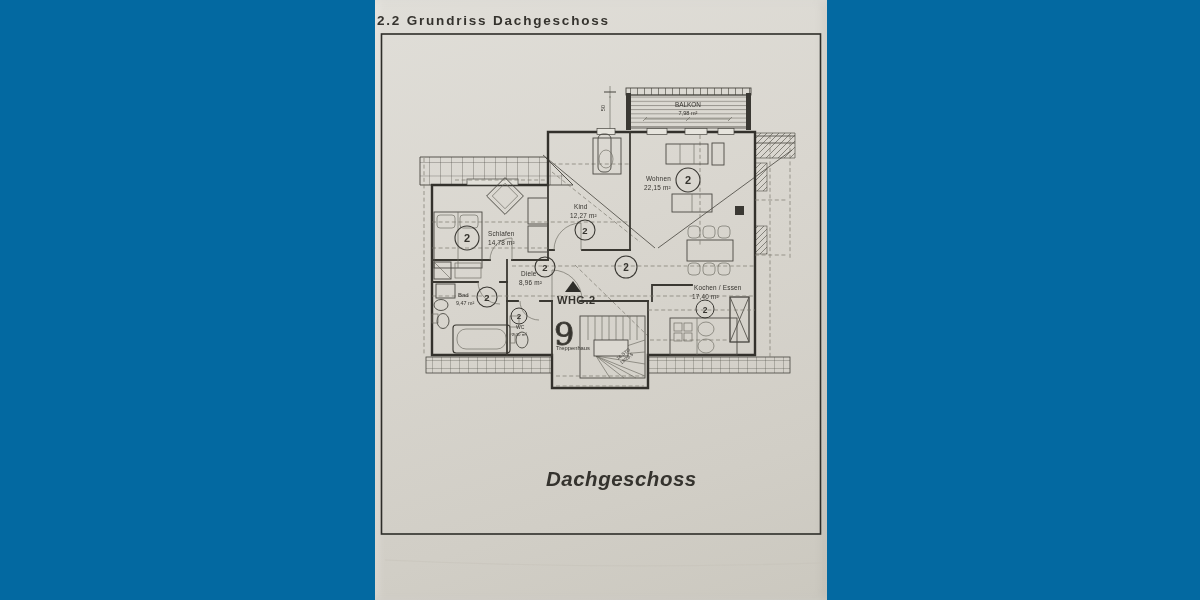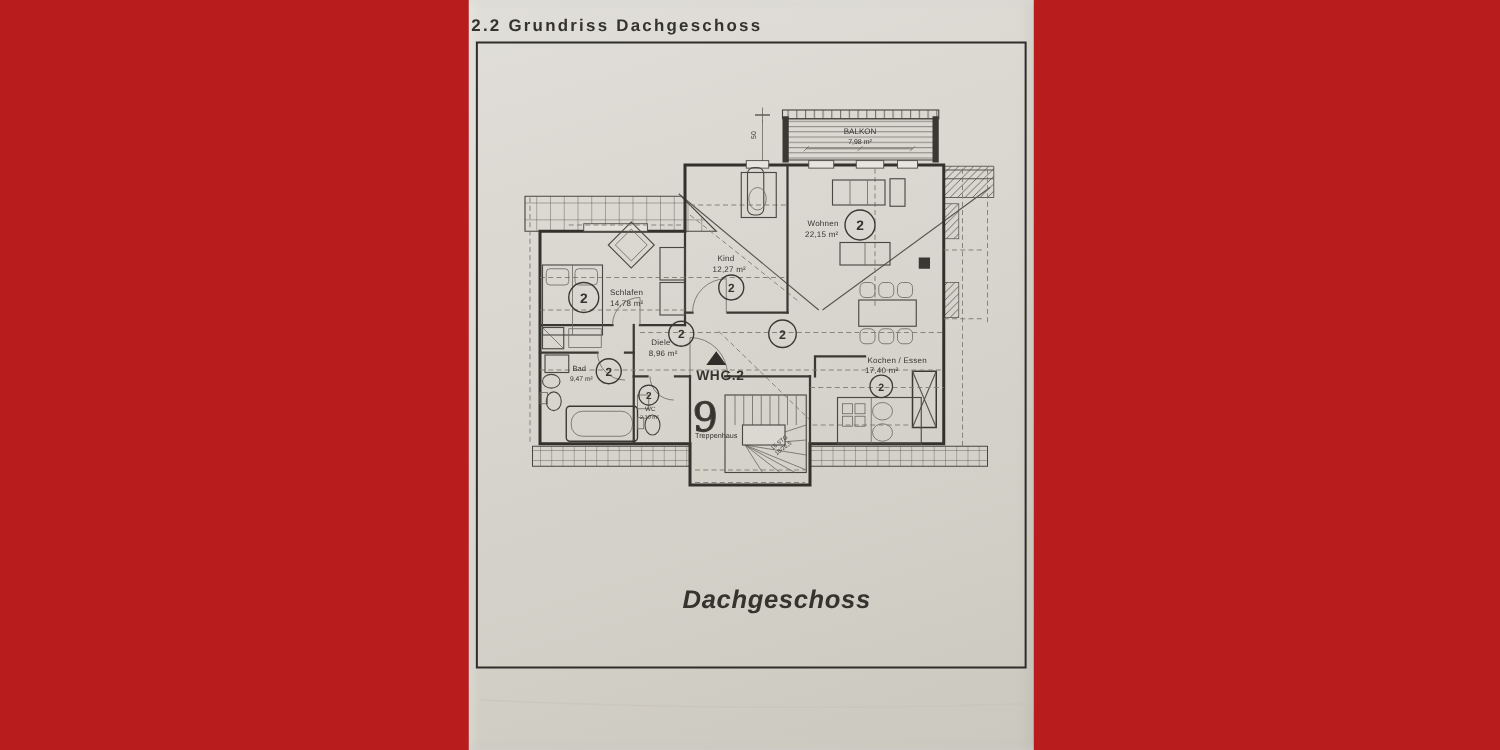--- a/index.html
+++ b/index.html
@@ -1,17 +1,17 @@
 <!DOCTYPE html>
 <html><head>
 <meta charset="utf-8">
 <style>
   html,body{margin:0;padding:0;background:#ffffff;width:1200px;height:600px;overflow:hidden;
     font-family:"Liberation Sans",sans-serif;}
-  .stage{position:relative;width:1200px;height:600px;background:#b91c1c;}
+  .stage{position:relative;width:1200px;height:600px;background:#0369a1;}
   .photo{position:absolute;left:375px;top:0;width:452px;height:600px;
     background:linear-gradient(163deg,#e0ded8 0%,#d9d6cf 40%,#d1cec6 78%,#cbc8bf 100%);
     box-shadow:inset -5px 0 10px rgba(0,0,0,.05), inset 3px 0 8px rgba(255,255,255,.25);}
   svg{position:absolute;left:0;top:0;}
   text{fill:#35332e;}
   .wall{stroke:#33312c;stroke-width:2.4;fill:none;stroke-linecap:square;}
   .wall2{stroke:#3a3832;stroke-width:1.8;fill:none;stroke-linecap:square;}
   .thin{stroke:#56544d;stroke-width:0.9;fill:none;}
   .xthin{stroke:#6b6960;stroke-width:0.65;fill:none;}
   .dash{stroke:#7b786f;stroke-width:0.7;fill:none;stroke-dasharray:4 2.6;}

